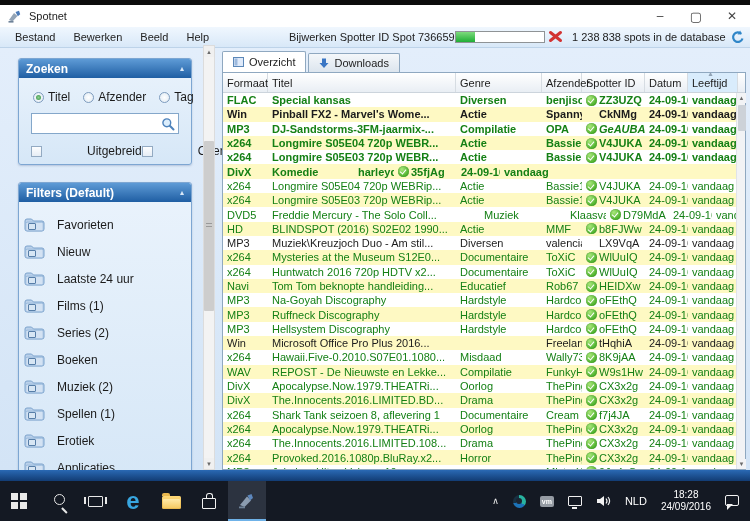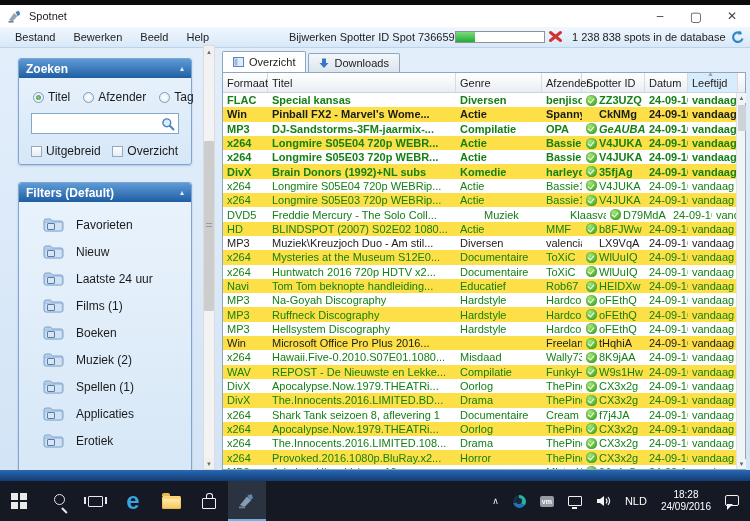--- a/index.html
+++ b/index.html
@@ -32,26 +32,26 @@
   .panel-chevron { margin-left:auto; font-size:8px; color:#d9e8f8; }
 
   #panel-zoeken { left:18px; top:10px; width:174px; height:107px; }
   #radio-group { display:flex; gap:13px; padding:12px 0 0 14px; font-size:12px; color:#1b1b1b; }
   .radio-opt { display:flex; align-items:center; }
   .radio { width:11px; height:11px; border-radius:50%; border:1px solid #7e9cbe; background:radial-gradient(#ffffff,#dde8f2); margin-right:4px; position:relative; }
   .radio.sel::after { content:""; position:absolute; left:2px; top:2px; width:5px; height:5px; border-radius:50%; background:radial-gradient(#8fd08f,#2e8f44); }
   #searchbox { margin:9px 12px 0; height:21px; background:#fff; border:1px solid #84a7ca; display:flex; align-items:center; padding:0 3px 0 4px; }
   #searchbox input { border:0; outline:0; flex:1; min-width:0; font-size:12px; font-family:inherit; }
   #checkbox-group { display:flex; padding:10px 13px 0 12px; font-size:12px; color:#1b1b1b; justify-content:space-between; }
-  .check-opt { display:flex; align-items:center; }
+  .check-opt { display:flex; align-items:center;gap:41px; }
   .cb { width:11px; height:11px; border:1px solid #93aac2; background:linear-gradient(#fdfeff,#e6edf5); margin-right:4px; }
 
   #panel-filters { left:18px; top:134px; width:174px; height:300px; overflow:hidden; }
   #filter-list { padding-top:9px; }
-  .filter-item { display:flex; align-items:center; height:27px; padding-left:24px; font-size:12px; color:#1b1b1b; }
+  .filter-item { display:flex; align-items:center; height:27px; padding-left:5px; font-size:12px; color:#1b1b1b; }
   .folder-wrap { width:21px; height:16px; margin-right:12px; position:relative; flex:none; }
   .folder-glyph { position:absolute; left:4px; top:6px; width:8px; height:7px; background:#d7e6f4; border:1px solid #577ea8; border-radius:1px; }
 
   
   #side-scroll { position:absolute; left:203px; top:-3px; width:12px; height:425px; background:#f3f3f3; border:1px solid #dcdcdc; }
   .sb-arrow { position:absolute; left:0; width:10px; height:11px; display:flex; align-items:center; justify-content:center; font-size:6px; color:#6a6a6a; background:#f0f0f0; }
   #side-thumb { position:absolute; left:0; top:95px; width:10px; height:170px; background:#cdcdcd; border-radius:1px; }
   #side-thumb::after { content:""; position:absolute; left:2px; right:2px; top:50%; height:5px; margin-top:-3px;
      background:repeating-linear-gradient(#9a9a9a 0 1px, transparent 1px 3px); }
 
@@ -63,21 +63,21 @@
   .tab.active { height:21px; background:#fff; position:relative; z-index:3; }
 
   
   #tablebox { position:absolute; left:222px; top:24px; width:524px; height:398px; background:#fff; border:1px solid #8fa8c0; z-index:2; }
   #thead { display:flex; height:20px; background:linear-gradient(#ffffff,#e9eef4); border-bottom:1px solid #ccd4dc; }
   .th { border-right:1px solid #d6dce2; padding-left:4px; font-size:11px; color:#1c1c1c; display:flex; align-items:center; position:relative; flex:none; }
   .th.sorted { background:#d9ecfc; }
   .th.sorted::before { content:"▴"; position:absolute; top:-4px; left:50%; margin-left:-4px; font-size:8px; color:#90a2b4; }
   #tbody { position:absolute; top:20px; left:0; right:9px; bottom:0; overflow:hidden; }
   .tr { display:flex; height:14.3px; }
-  .tr.alt { background:#fde047; }
+  .tr.alt { background:#fef9c3; }
   .tr.green { color:#158015; }
   .tr.black { color:#1c1c1c; }
   .tr.bold { font-weight:bold; }
   .td { padding-left:4px; font-size:11px; white-space:nowrap; overflow:hidden; display:flex; align-items:center; flex:none; }
   .chk { width:11px; height:11px; border-radius:50%; flex:none; margin-right:2px; position:relative;
      background:radial-gradient(circle at 35% 30%, #a9e77b, #4cb12c 70%, #3a9220); box-shadow:inset 0 0 1px #2c7a18; }
   .chk::after { content:""; position:absolute; left:3.2px; top:2.2px; width:3px; height:5px;
      border:solid #fff; border-width:0 1.5px 1.5px 0; transform:rotate(40deg); }
   .chk-empty { width:11px; height:11px; flex:none; margin-right:2px; }
 
@@ -241,20 +241,27 @@
                 <path d="M1 4 q0-2 2-2 h4.5 l2 2 h8.5 q2 0 2 2 v6 q0 2-2 2 h-15 q-2 0-2-2 z" fill="#b9d0ea" stroke="#7da3cc"></path>
                 <rect x="1.8" y="5.2" width="17.4" height="8.6" rx="1.5" fill="#d3e2f3" stroke="#8fb2d8" stroke-width="0.8"></rect>
               </svg><span class="folder-glyph"></span></span>
             <span>Films (1)</span>
           </div>
           <div class="filter-item">
             <span class="folder-wrap"><svg width="21" height="16" viewBox="0 0 21 16">
                 <path d="M1 4 q0-2 2-2 h4.5 l2 2 h8.5 q2 0 2 2 v6 q0 2-2 2 h-15 q-2 0-2-2 z" fill="#b9d0ea" stroke="#7da3cc"></path>
                 <rect x="1.8" y="5.2" width="17.4" height="8.6" rx="1.5" fill="#d3e2f3" stroke="#8fb2d8" stroke-width="0.8"></rect>
               </svg><span class="folder-glyph"></span></span>
+            <span>Series (2)</span>
+          </div>
+          <div class="filter-item">
+            <span class="folder-wrap"><svg width="21" height="16" viewBox="0 0 21 16">
+                <path d="M1 4 q0-2 2-2 h4.5 l2 2 h8.5 q2 0 2 2 v6 q0 2-2 2 h-15 q-2 0-2-2 z" fill="#b9d0ea" stroke="#7da3cc"></path>
+                <rect x="1.8" y="5.2" width="17.4" height="8.6" rx="1.5" fill="#d3e2f3" stroke="#8fb2d8" stroke-width="0.8"></rect>
+              </svg><span class="folder-glyph"></span></span>
             <span>Boeken</span>
           </div>
           <div class="filter-item">
             <span class="folder-wrap"><svg width="21" height="16" viewBox="0 0 21 16">
                 <path d="M1 4 q0-2 2-2 h4.5 l2 2 h8.5 q2 0 2 2 v6 q0 2-2 2 h-15 q-2 0-2-2 z" fill="#b9d0ea" stroke="#7da3cc"></path>
                 <rect x="1.8" y="5.2" width="17.4" height="8.6" rx="1.5" fill="#d3e2f3" stroke="#8fb2d8" stroke-width="0.8"></rect>
               </svg><span class="folder-glyph"></span></span>
             <span>Muziek (2)</span>
           </div>
           <div class="filter-item">
@@ -262,28 +269,28 @@
                 <path d="M1 4 q0-2 2-2 h4.5 l2 2 h8.5 q2 0 2 2 v6 q0 2-2 2 h-15 q-2 0-2-2 z" fill="#b9d0ea" stroke="#7da3cc"></path>
                 <rect x="1.8" y="5.2" width="17.4" height="8.6" rx="1.5" fill="#d3e2f3" stroke="#8fb2d8" stroke-width="0.8"></rect>
               </svg><span class="folder-glyph"></span></span>
             <span>Spellen (1)</span>
           </div>
           <div class="filter-item">
             <span class="folder-wrap"><svg width="21" height="16" viewBox="0 0 21 16">
                 <path d="M1 4 q0-2 2-2 h4.5 l2 2 h8.5 q2 0 2 2 v6 q0 2-2 2 h-15 q-2 0-2-2 z" fill="#b9d0ea" stroke="#7da3cc"></path>
                 <rect x="1.8" y="5.2" width="17.4" height="8.6" rx="1.5" fill="#d3e2f3" stroke="#8fb2d8" stroke-width="0.8"></rect>
               </svg><span class="folder-glyph"></span></span>
-            <span>Applicaties</span>
+            <span>Erotiek</span>
           </div>
           <div class="filter-item">
             <span class="folder-wrap"><svg width="21" height="16" viewBox="0 0 21 16">
                 <path d="M1 4 q0-2 2-2 h4.5 l2 2 h8.5 q2 0 2 2 v6 q0 2-2 2 h-15 q-2 0-2-2 z" fill="#b9d0ea" stroke="#7da3cc"></path>
                 <rect x="1.8" y="5.2" width="17.4" height="8.6" rx="1.5" fill="#d3e2f3" stroke="#8fb2d8" stroke-width="0.8"></rect>
               </svg><span class="folder-glyph"></span></span>
-            <span>Erotiek</span>
+            <span>Applicaties</span>
           </div>
         </div>
     </div>
 
     <div id="side-scroll">
       <span class="sb-arrow" style="top:0;">▲</span>
       <div id="side-thumb"></div>
       <span class="sb-arrow" style="bottom:0;">▼</span>
     </div>
 
@@ -449,23 +456,20 @@
               <span>24-09-16</span>
             </div>
             <div class="td" style="width: 50px;">
               <span>vandaag</span>
             </div>
           </div>
           <div class="tr green bold alt">
             <div class="td" style="width: 45px;">
               <span>DivX</span>
             </div>
-            <div class="td" style="width: 188px;">
-              <span>Brain Donors (1992)+NL subs</span>
-            </div>
             <div class="td" style="width: 86px;">
               <span>Komedie</span>
             </div>
             <div class="td" style="width: 40px;">
               <span>harleyda</span>
             </div>
             <div class="td" style="width: 63px;">
               <span class="chk"></span>
               <span>35fjAg</span>
             </div>
@@ -546,21 +550,21 @@
             </div>
             <div class="td" style="width: 50px;">
               <span>vandaag</span>
             </div>
           </div>
           <div class="tr green alt">
             <div class="td" style="width: 45px;">
               <span>HD</span>
             </div>
             <div class="td" style="width: 188px;">
-              <span>BLINDSPOT (2007) S02E02 1080...</span>
+              <span>BLINDSPOT (2016) S02E02 1990...</span>
             </div>
             <div class="td" style="width: 86px;">
               <span>Actie</span>
             </div>
             <div class="td" style="width: 40px;">
               <span>MMF</span>
             </div>
             <div class="td" style="width: 63px;">
               <span class="chk"></span>
               <span>b8FJWw</span>

